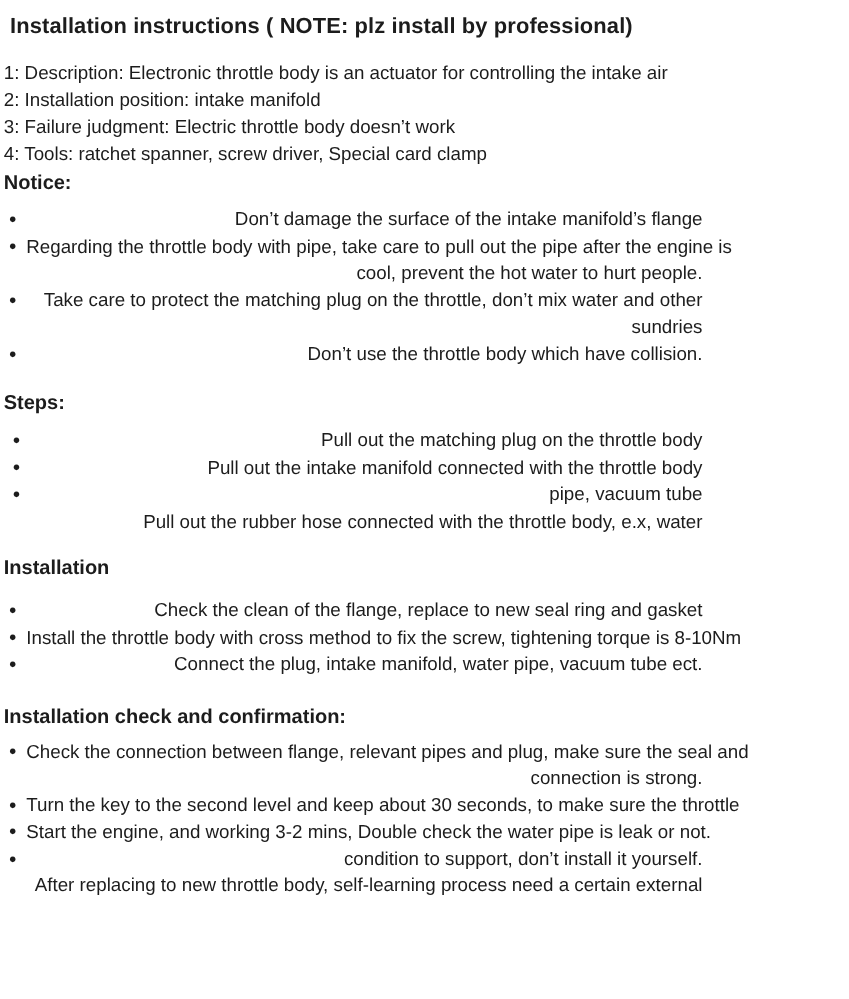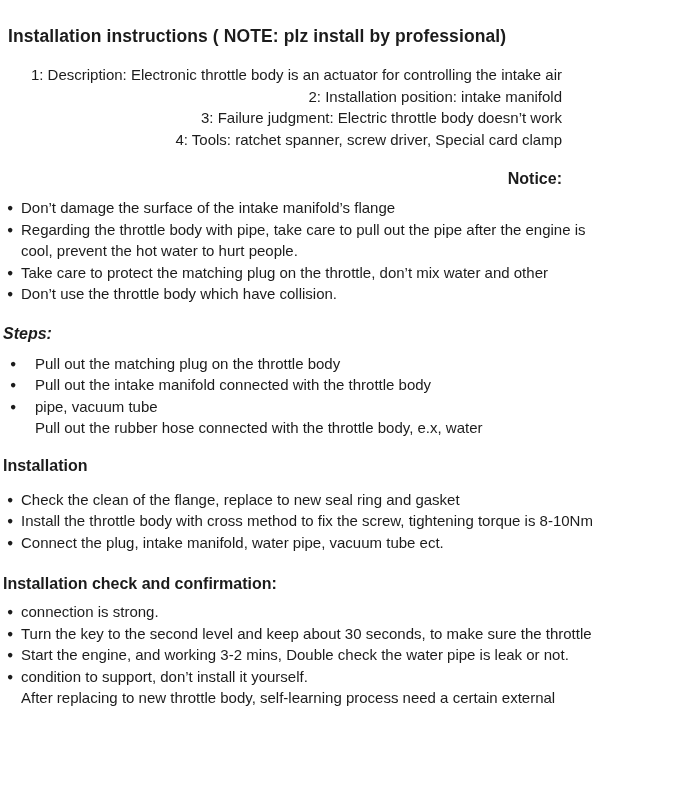--- a/index.html
+++ b/index.html
@@ -11,57 +11,57 @@
     color: #1c1c1c;
     font-family: "Liberation Sans", sans-serif;
     font-size: 15px;
     line-height: 21.5px;
     overflow: hidden;
   }
   .doc {
     box-sizing: border-box;
     width: 566px;
     height: 799px;
-    padding: 24px 4px 0 3px;
+    padding: 8px 4px 0 3px;
   }
   .title {
     margin: 0 0 0 5px;
     font-size: 17.5px;
     line-height: 25px;
     font-weight: 600;
     letter-spacing: 0.1px;
   }
   .intro { margin-top: 15px; }
-  .intro .line { margin: 0; white-space: nowrap; text-align: right; }
+  .intro .line { margin: 0; white-space: nowrap; }
   .sec-heading {
     margin: 0;
     font-size: 16px;
     line-height: 22px;
     font-weight: 600;
   }
-  .sec-notice  .sec-heading { margin-top: 18px; text-align: right; }
-  .sec-steps   .sec-heading { margin-top: 18px; font-style: italic; }
+  .sec-notice  .sec-heading { margin-top: 2px; }
+  .sec-steps   .sec-heading { margin-top: 18px; }
   .sec-install .sec-heading { margin-top: 16px; }
   .sec-check   .sec-heading { margin-top: 20px; }
   ul.bullets { list-style: none; margin: 0; padding: 0; }
   .sec-notice  ul.bullets { margin-top: 7px; }
   .sec-steps   ul.bullets { margin-top: 8px; }
   .sec-install ul.bullets { margin-top: 12px; }
   .sec-check   ul.bullets { margin-top: 6px; }
   li.bullet-item { display: flex; align-items: flex-start; }
   .dot {
     box-sizing: border-box;
     flex: 0 0 18px;
     padding-left: 4px;
     font-size: 10.5px;
     line-height: 21.5px;
   }
   ul.wide .dot { flex: 0 0 32px; padding-left: 7px; }
   .txt { flex: 1 1 auto; min-width: 0; }
-  .ln { display: block; white-space: nowrap; }
+  .ln { display: block; white-space: nowrap; text-align: right; }
 </style>
 </head>
 <body>
 
 <main class="doc">
 
   <h1 class="title">Installation instructions ( NOTE: plz install by professional)</h1>
 
   <div class="intro">
     <p class="line">1: Description: Electronic throttle body is an actuator for controlling the intake air</p>
@@ -83,20 +83,21 @@
         <span class="dot">●</span>
         <span class="txt">
           <span class="ln">Regarding the throttle body with pipe, take care to pull out the pipe after the engine is</span>
           <span class="ln">cool, prevent the hot water to hurt people.</span>
         </span>
       </li>
       <li class="bullet-item">
         <span class="dot">●</span>
         <span class="txt">
           <span class="ln">Take care to protect the matching plug on the throttle, don’t mix water and other</span>
+          <span class="ln">sundries</span>
         </span>
       </li>
       <li class="bullet-item">
         <span class="dot">●</span>
         <span class="txt">
           <span class="ln">Don’t use the throttle body which have collision.</span>
         </span>
       </li>
     </ul>
   </section>
@@ -149,20 +150,21 @@
       </li>
     </ul>
   </section>
 
   <section class="sec-check">
     <h2 class="sec-heading">Installation check and confirmation:</h2>
     <ul class="bullets narrow">
       <li class="bullet-item">
         <span class="dot">●</span>
         <span class="txt">
+          <span class="ln">Check the connection between flange, relevant pipes and plug, make sure the seal and</span>
           <span class="ln">connection is strong.</span>
         </span>
       </li>
       <li class="bullet-item">
         <span class="dot">●</span>
         <span class="txt">
           <span class="ln">Turn the key to the second level and keep about 30 seconds, to make sure the throttle</span>
         </span>
       </li>
       <li class="bullet-item">

